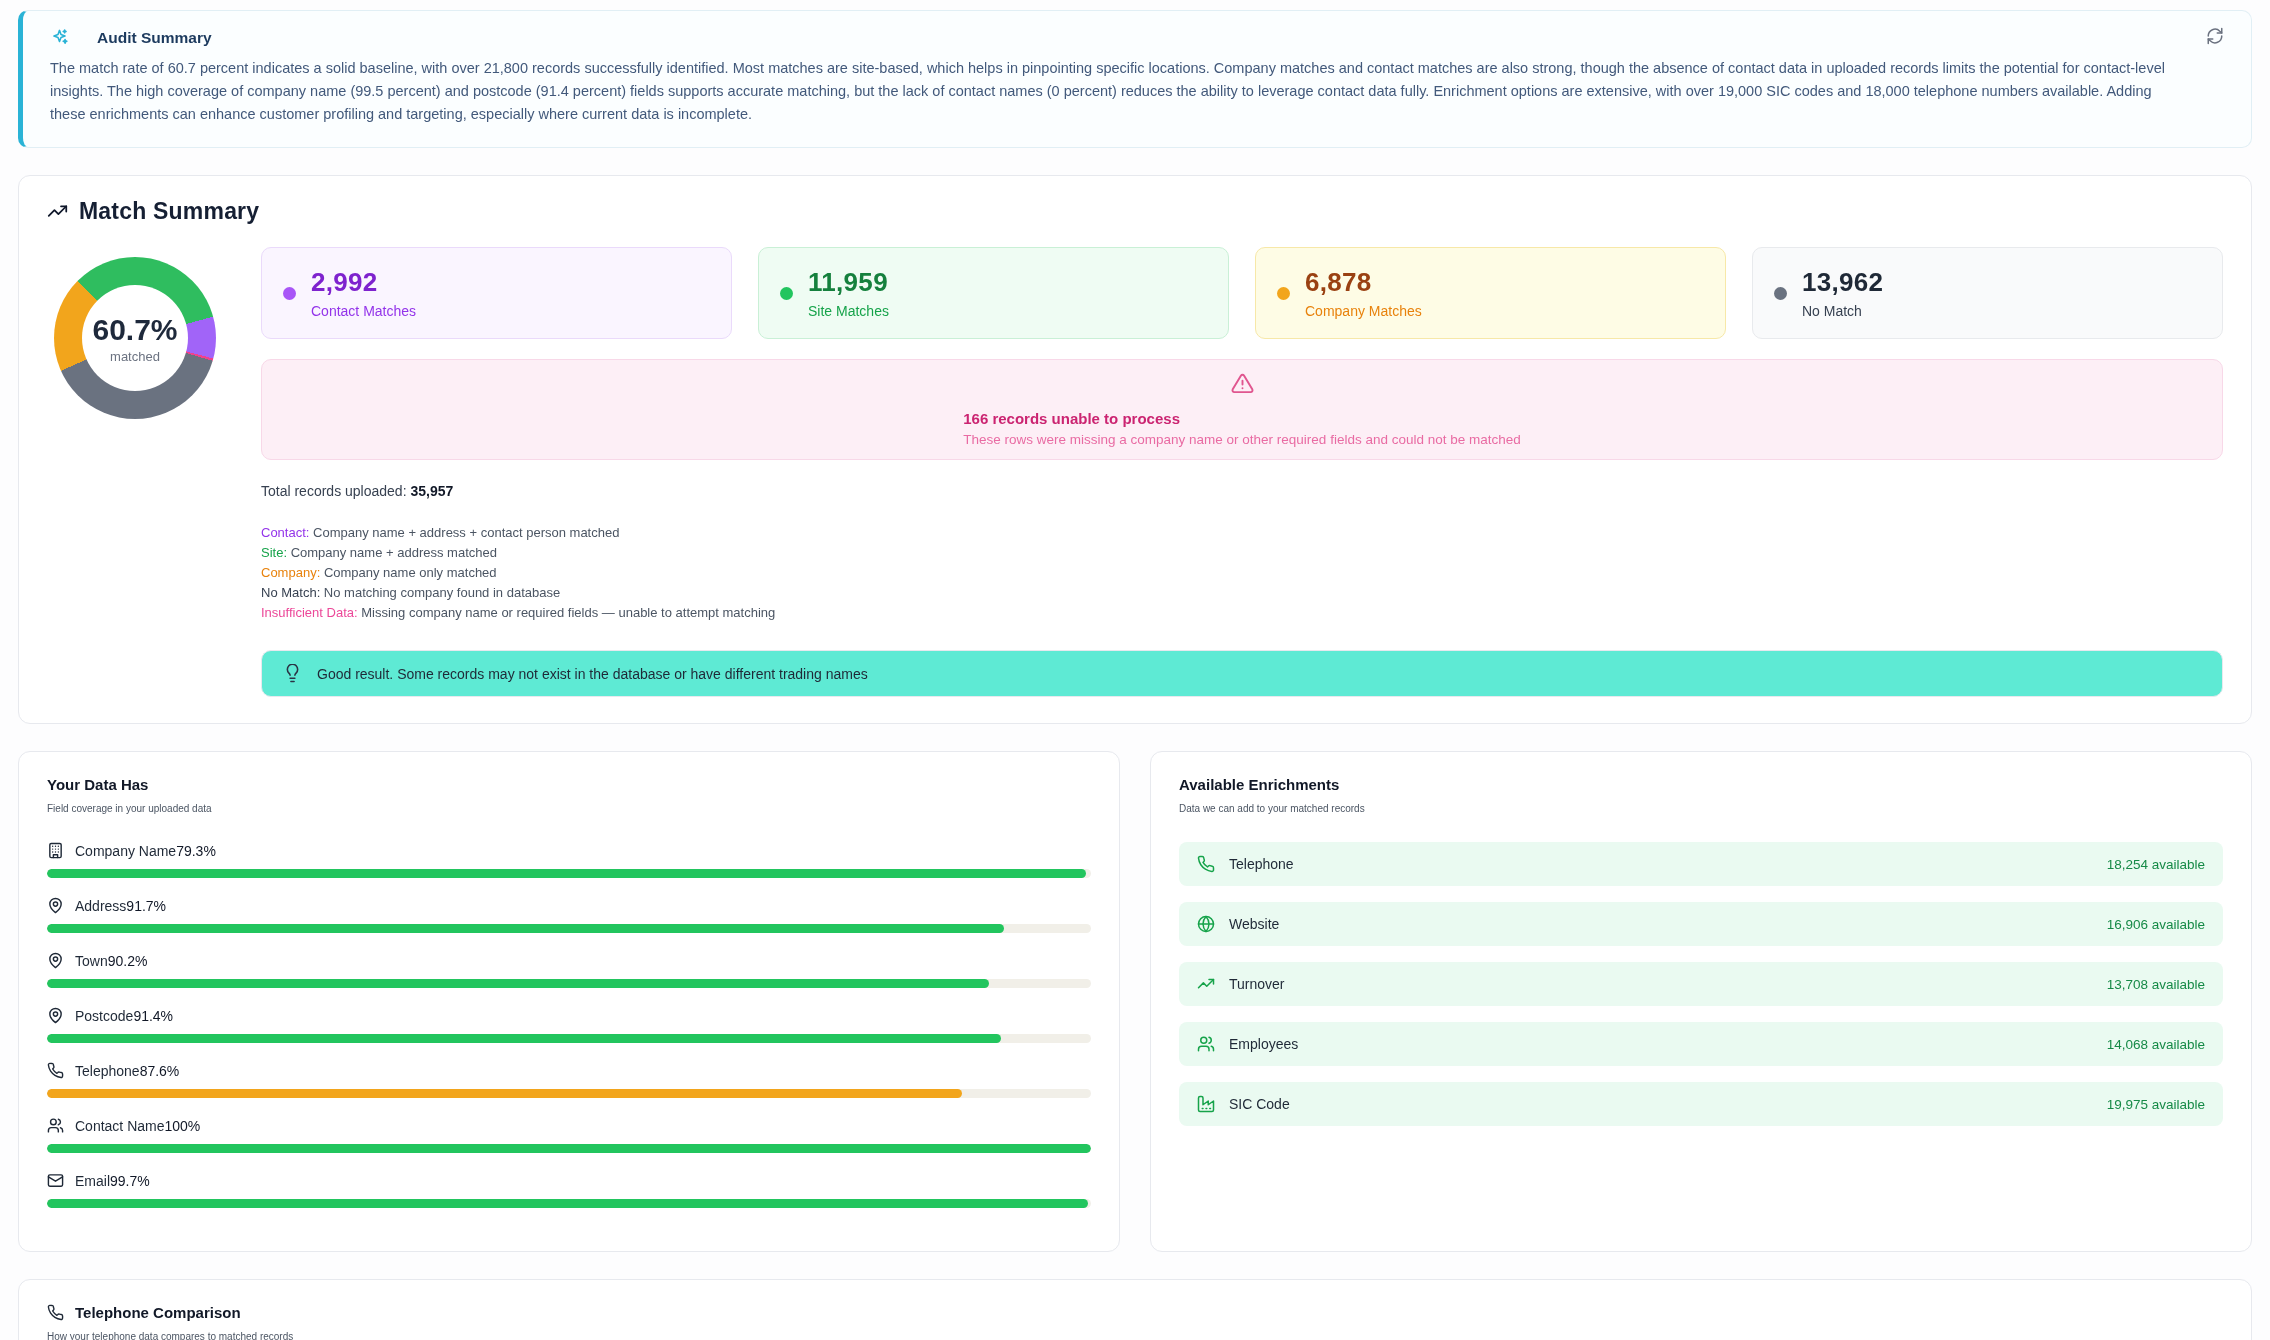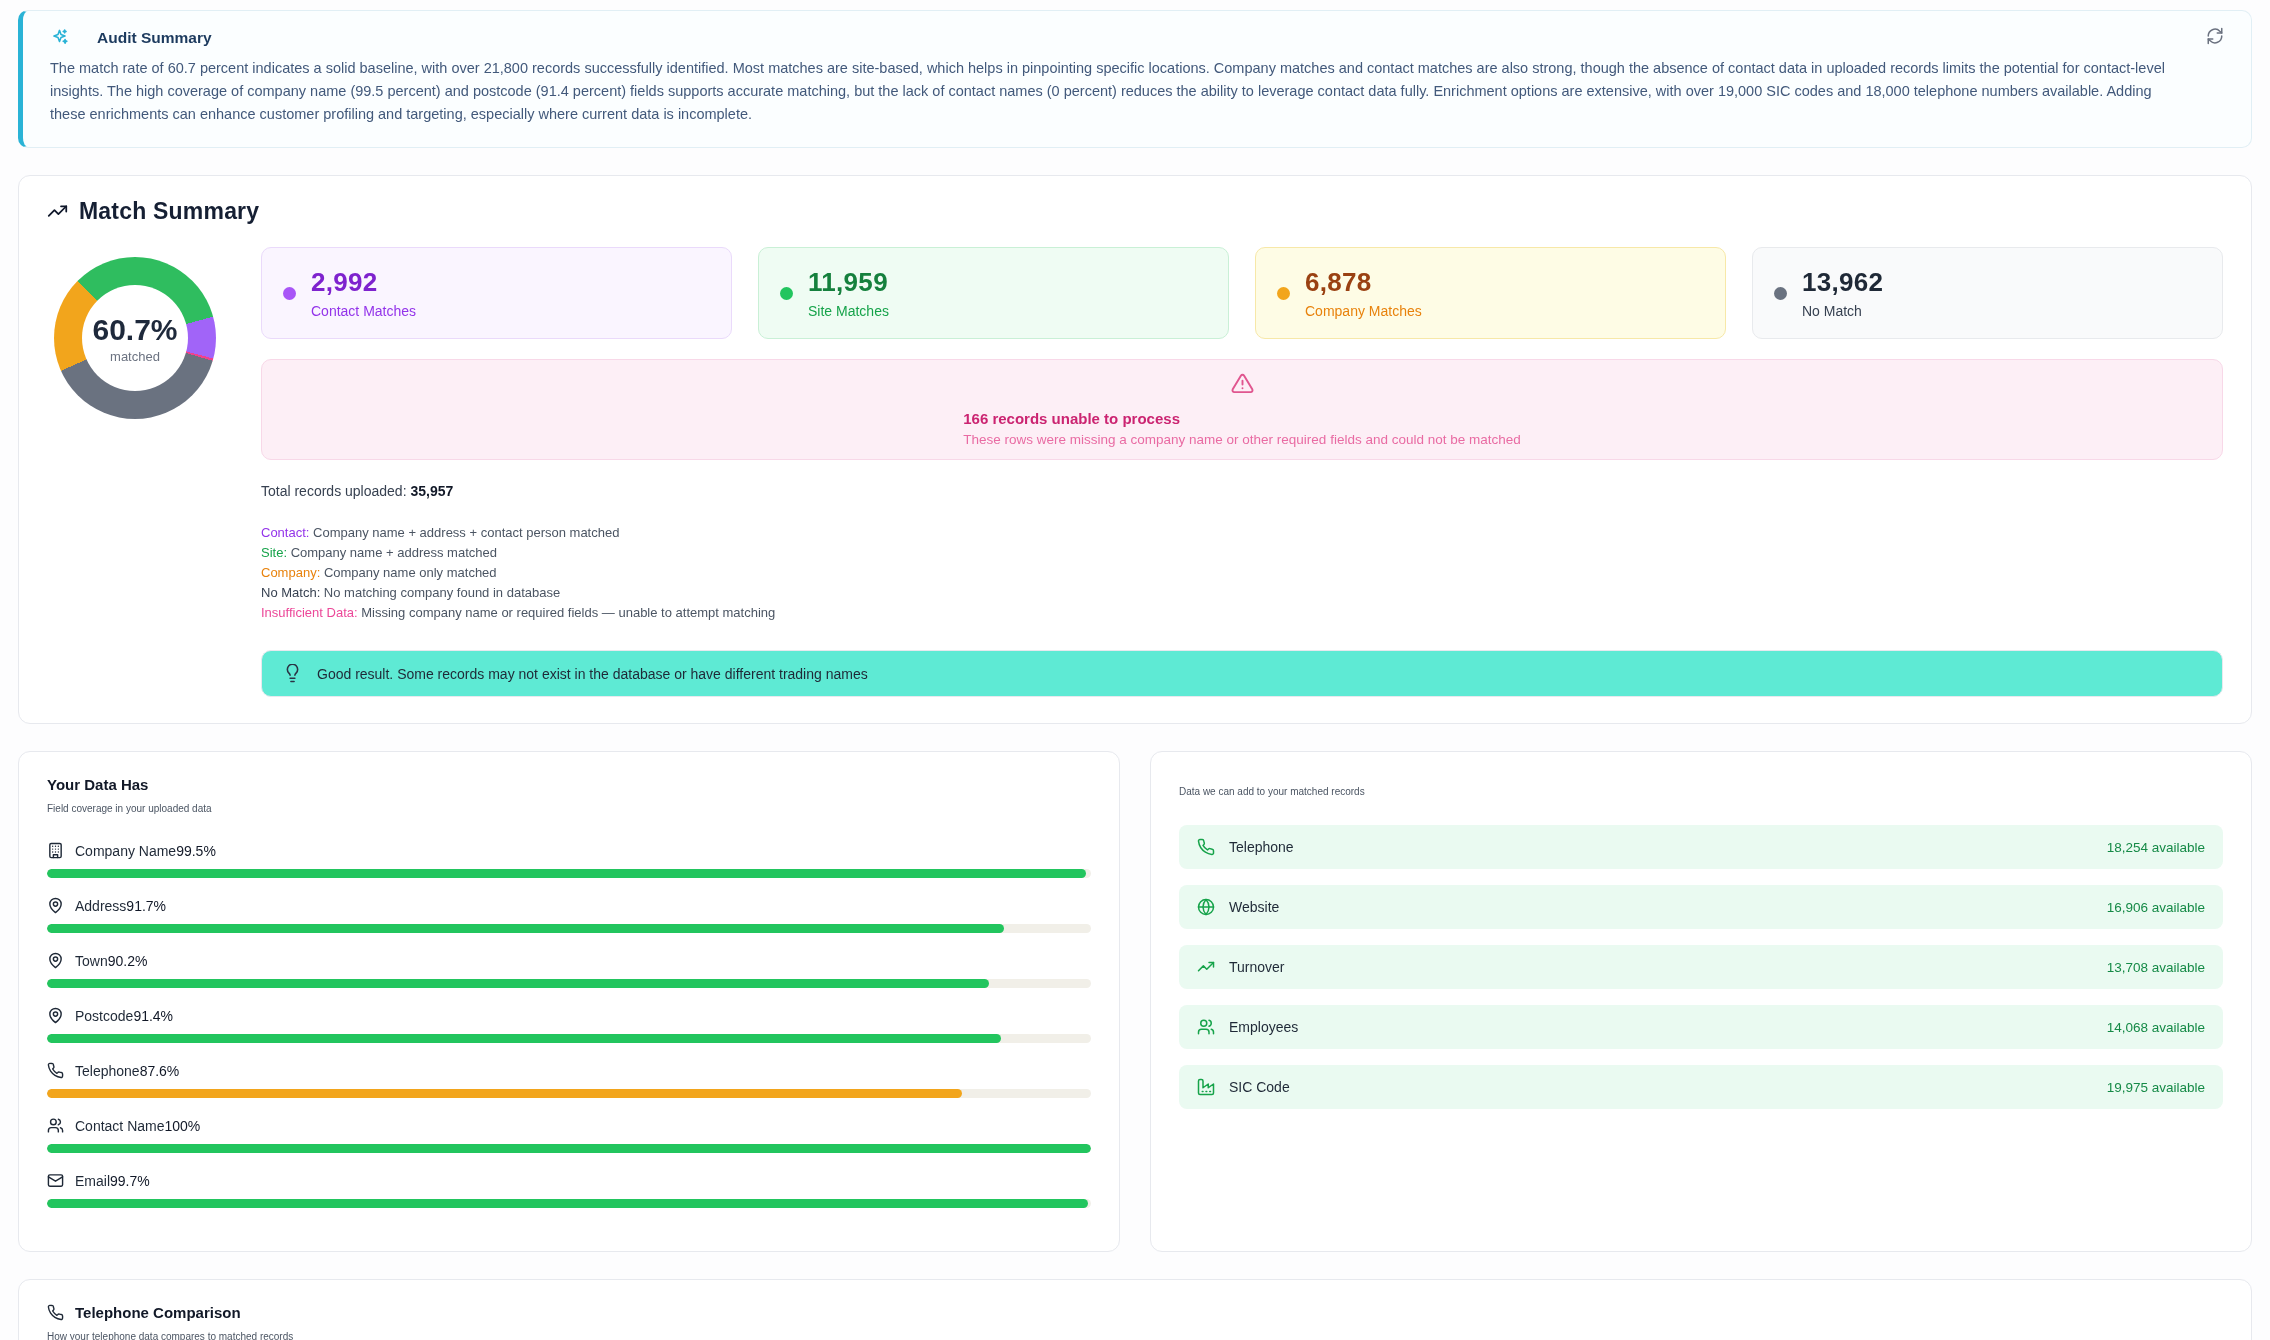--- a/index.html
+++ b/index.html
@@ -230,21 +230,21 @@
       <span class="field-left">
         <span class="ic" style="width: 17px; height: 17px; color: rgb(31, 41, 55);">
                   <svg viewBox="0 0 24 24" width="100%" height="100%" fill="none" stroke="currentColor" stroke-width="2" stroke-linecap="round" stroke-linejoin="round">
                     <rect x="4" y="2" width="16" height="20" rx="2"></rect>
                     <path d="M9 22v-4h6v4"></path>
                     <path d="M8 6h.01M12 6h.01M16 6h.01M8 10h.01M12 10h.01M16 10h.01M8 14h.01M12 14h.01M16 14h.01"></path>
                   </svg>
                 </span>
         <span class="f-label">Company Name</span>
       </span>
-      <span class="field-pct">99.5%</span>
+      <span class="field-pct">79.3%</span>
     </div>
     <div class="bar-track">
       <div class="bar-fill" style="width: 99.5%; background: rgb(34, 197, 94);"></div>
     </div>
   </div>
 
   <div class="field-row">
     <div class="field-head">
       <span class="field-left">
         <span class="ic" style="width: 17px; height: 17px; color: rgb(31, 41, 55);">
@@ -349,20 +349,21 @@
       <span class="field-pct">99.7%</span>
     </div>
     <div class="bar-track">
       <div class="bar-fill" style="width: 99.7%; background: rgb(34, 197, 94);"></div>
     </div>
   </div>
 </div>
     </div>
 
     <div class="card">
+      <div class="card-title">Available Enrichments</div>
       <div class="card-sub">Data we can add to your matched records</div>
       <div class="enrich-list" id="enrich-list">
   <div class="enrich-row">
     <span class="enrich-left">
       <span class="ic" style="width: 18px; height: 18px; color: rgb(22, 163, 74);">
                 <svg viewBox="0 0 24 24" width="100%" height="100%" fill="none" stroke="currentColor" stroke-width="2" stroke-linecap="round" stroke-linejoin="round">
                   <path d="M22 16.9v3a2 2 0 0 1-2.2 2 19.8 19.8 0 0 1-8.6-3A19.5 19.5 0 0 1 5.1 13 19.8 19.8 0 0 1 2 4.2 2 2 0 0 1 4 2h3a2 2 0 0 1 2 1.7c.1 1 .4 2 .7 2.8a2 2 0 0 1-.5 2.1L8 9.9a16 16 0 0 0 6 6l1.3-1.2a2 2 0 0 1 2.1-.5c.9.3 1.9.6 2.9.7a2 2 0 0 1 1.7 2z"></path>
                 </svg>
               </span>
       <span class="e-label">Telephone</span>

